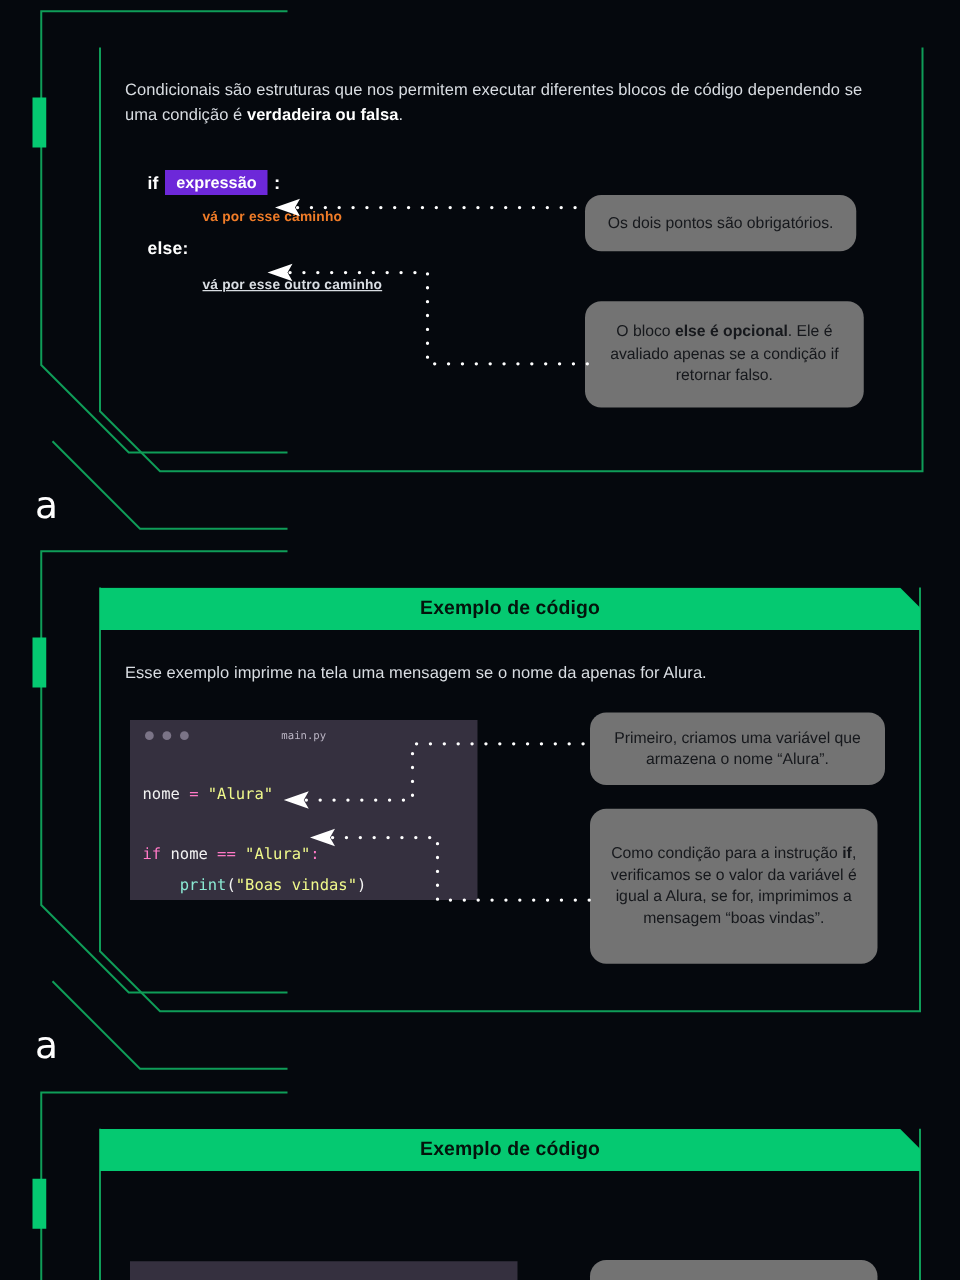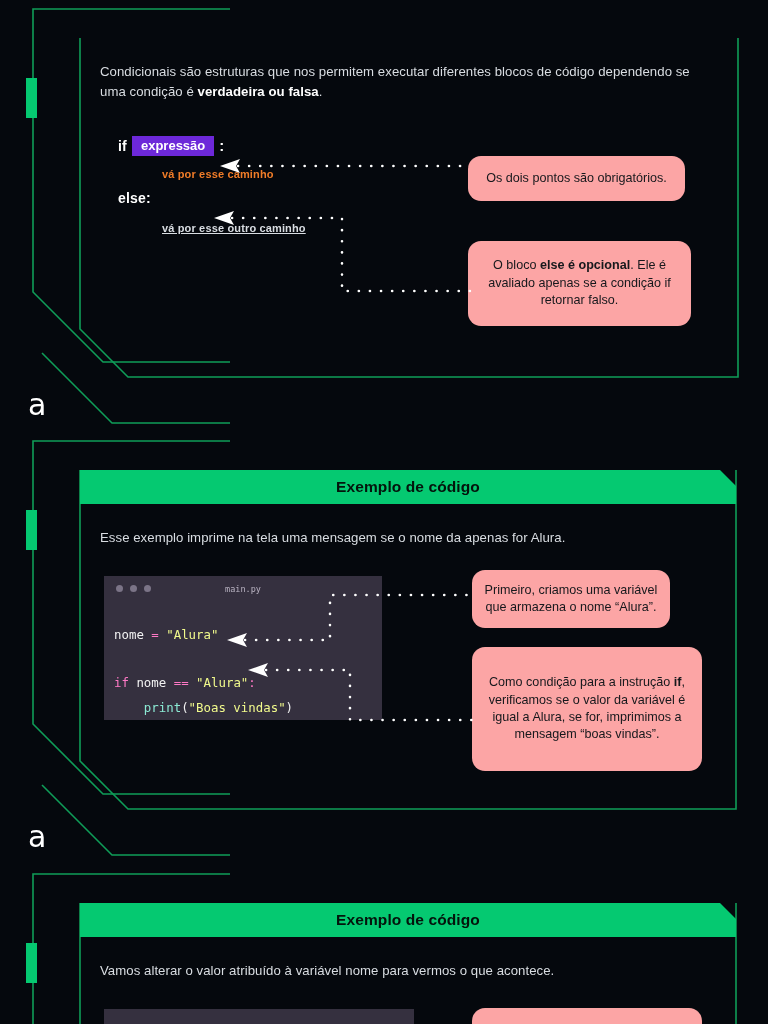--- a/index.html
+++ b/index.html
@@ -103,21 +103,21 @@
   .path-note {
     color: #f07c28;
     font-size: 11px;
     font-weight: bold;
     letter-spacing: .15px;
   }
 
   
   .callout {
     position: absolute;
-    background: #fca5a5;
+    background: #737373;
     border-radius: 13px;
     color: #16181c;
     font-size: 12.6px;
     line-height: 1.38;
     text-align: center;
     display: flex;
     align-items: center;
     justify-content: center;
     padding: 10px 12px;
     z-index: 3;
@@ -262,39 +262,36 @@
 
     <svg class="conn" style="left:0; top:0;" width="656" height="339">
       <g stroke="#ffffff" stroke-width="2.6" stroke-linecap="round" stroke-dasharray="0.1 11" fill="none">
         <path d="M165 170 L250 170 L250 125 L392 125"></path>
         <path d="M186 200 L270 200 L270 250 L392 250"></path>
       </g>
       <polygon points="147,170 167,163 163,170 167,177" fill="#ffffff"></polygon>
       <polygon points="168,200 188,193 184,200 188,207" fill="#ffffff"></polygon>
     </svg>
 
-    <div class="callout" style="left:392px; top:100px; width:198px; height:58px;">
+    <div class="callout" style="left:392px; top:100px; width:236px; height:58px;">
       <span>Primeiro, criamos uma variável que armazena o nome “Alura”.</span>
     </div>
 
     <div class="callout" style="left:392px; top:177px; width:230px; height:124px;">
       <div>
         <span>Como condição para a instrução </span><b>if</b><span>, verificamos se o valor da variável é igual a Alura, se for, imprimimos a mensagem “boas vindas”.</span>
       </div>
     </div>
   </div>
 
   <div class="card" style="top:903px; height:121px; width:656px; overflow:hidden;">
 
     <div class="card-header">
       <div class="card-header-title">Exemplo de código</div>
     </div>
 
-    <div class="card-body">
-      <div class="body-text">Vamos alterar o valor atribuído à variável nome para vermos o que acontece.</div>
-    </div>
 
     <div class="code-win" style="left:24px; top:106px; width:310px; height:30px;"></div>
 
     <div class="callout" style="left:392px; top:105px; width:230px; height:30px;"></div>
   </div>
 
 </div>
 
 </body></html>

